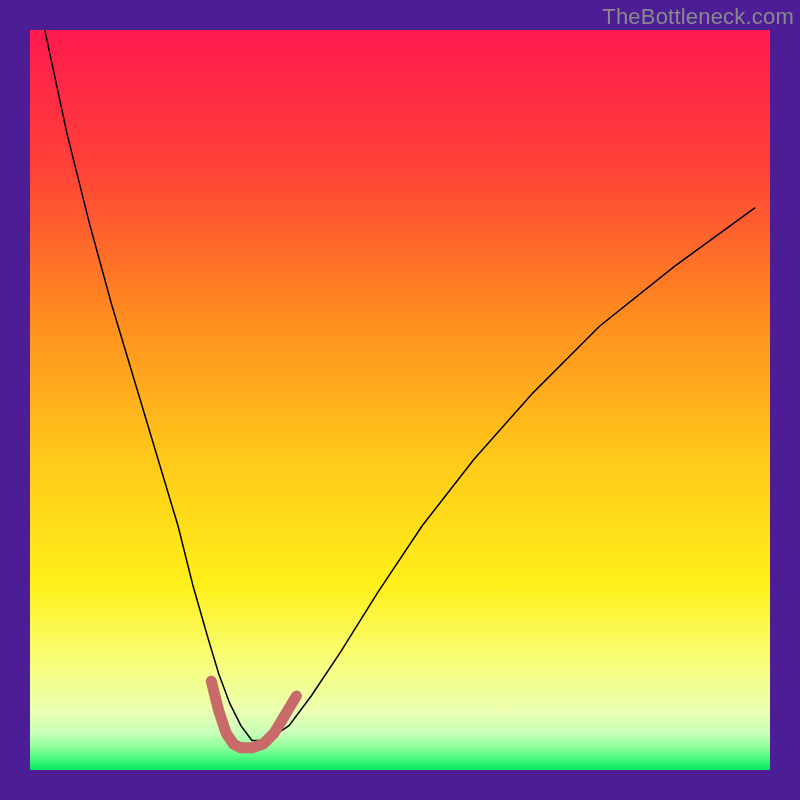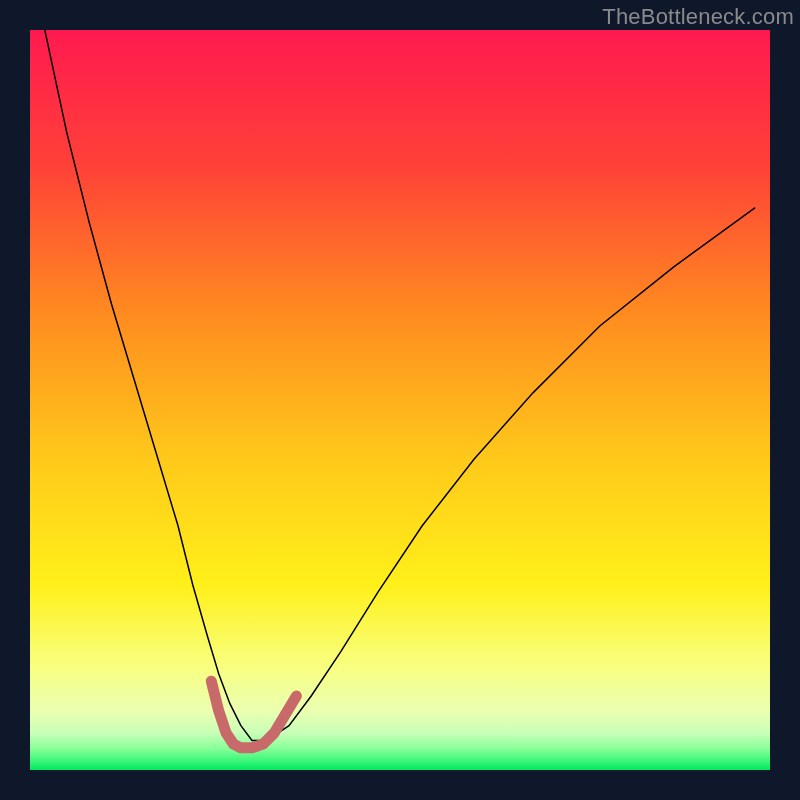--- a/index.html
+++ b/index.html
@@ -10,21 +10,21 @@
     background: #000;
     overflow: hidden;
     font-family: Arial, Helvetica, sans-serif;
   }
   .frame {
     position: absolute;
     left: 0;
     top: 0;
     width: 800px;
     height: 800px;
-    background: #0f172a;
+    background: #4c1d95;
   }
   .plot-area {
     position: absolute;
     left: 30px;
     top: 30px;
     width: 740px;
     height: 740px;
   }
   .watermark {
     position: absolute;

